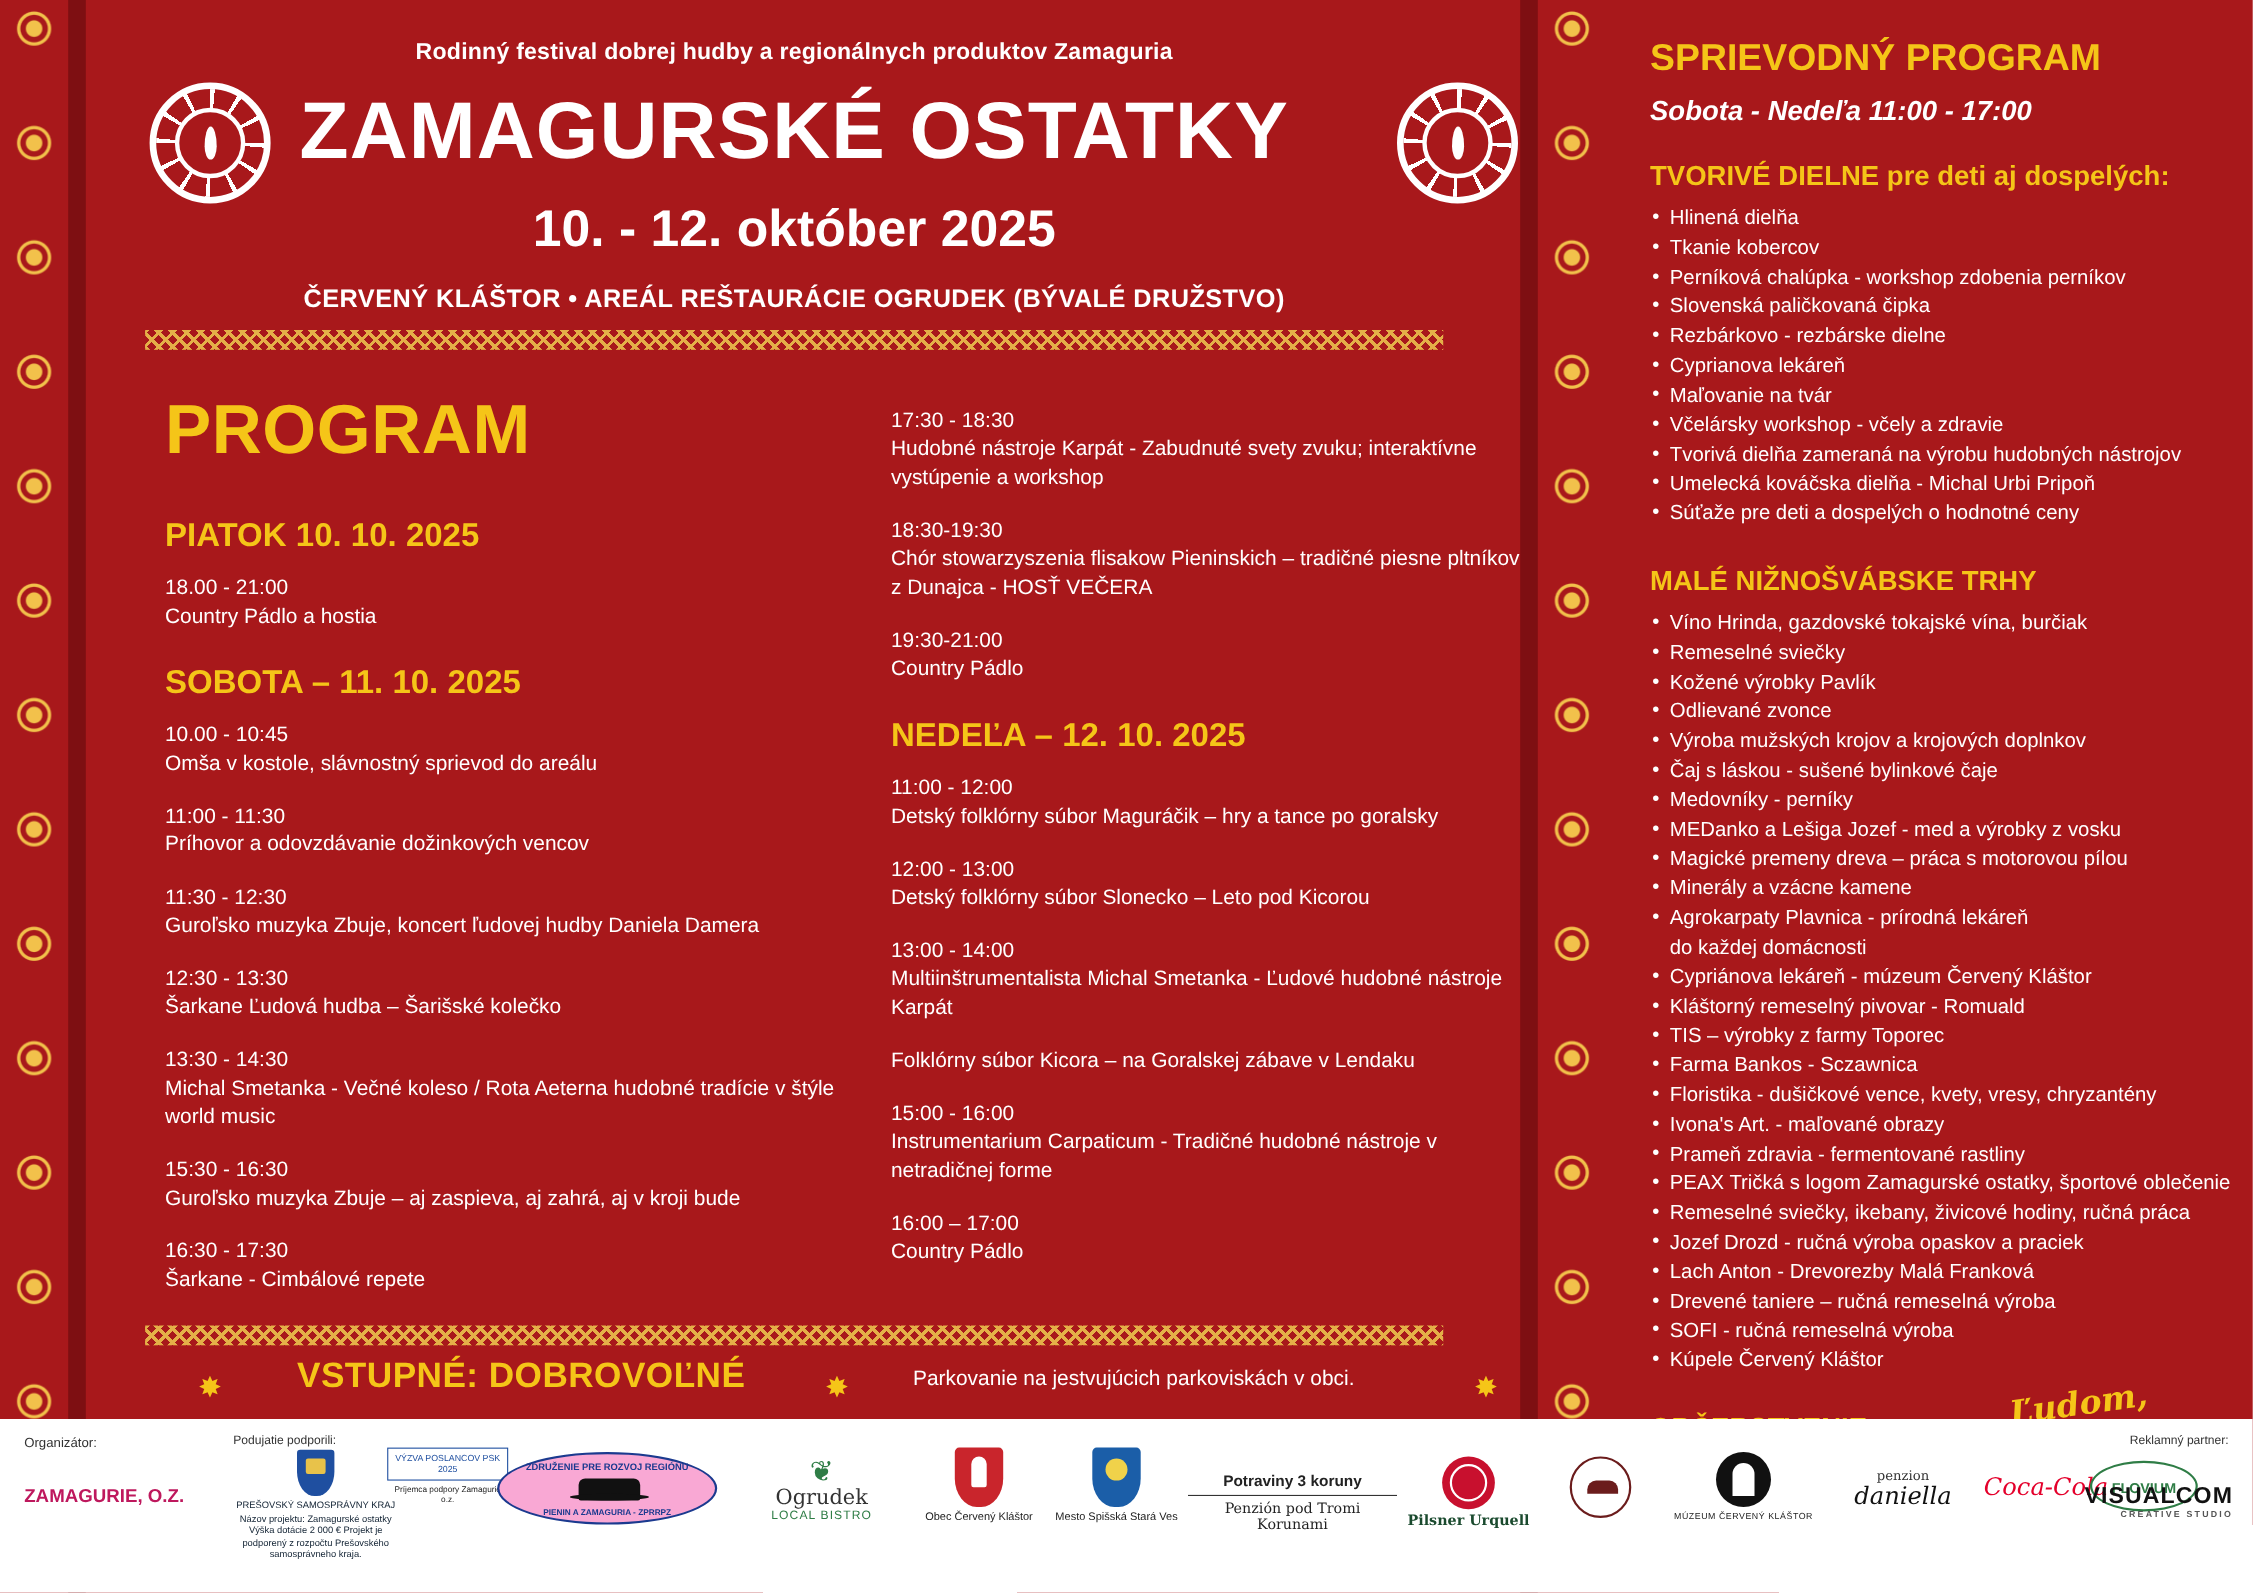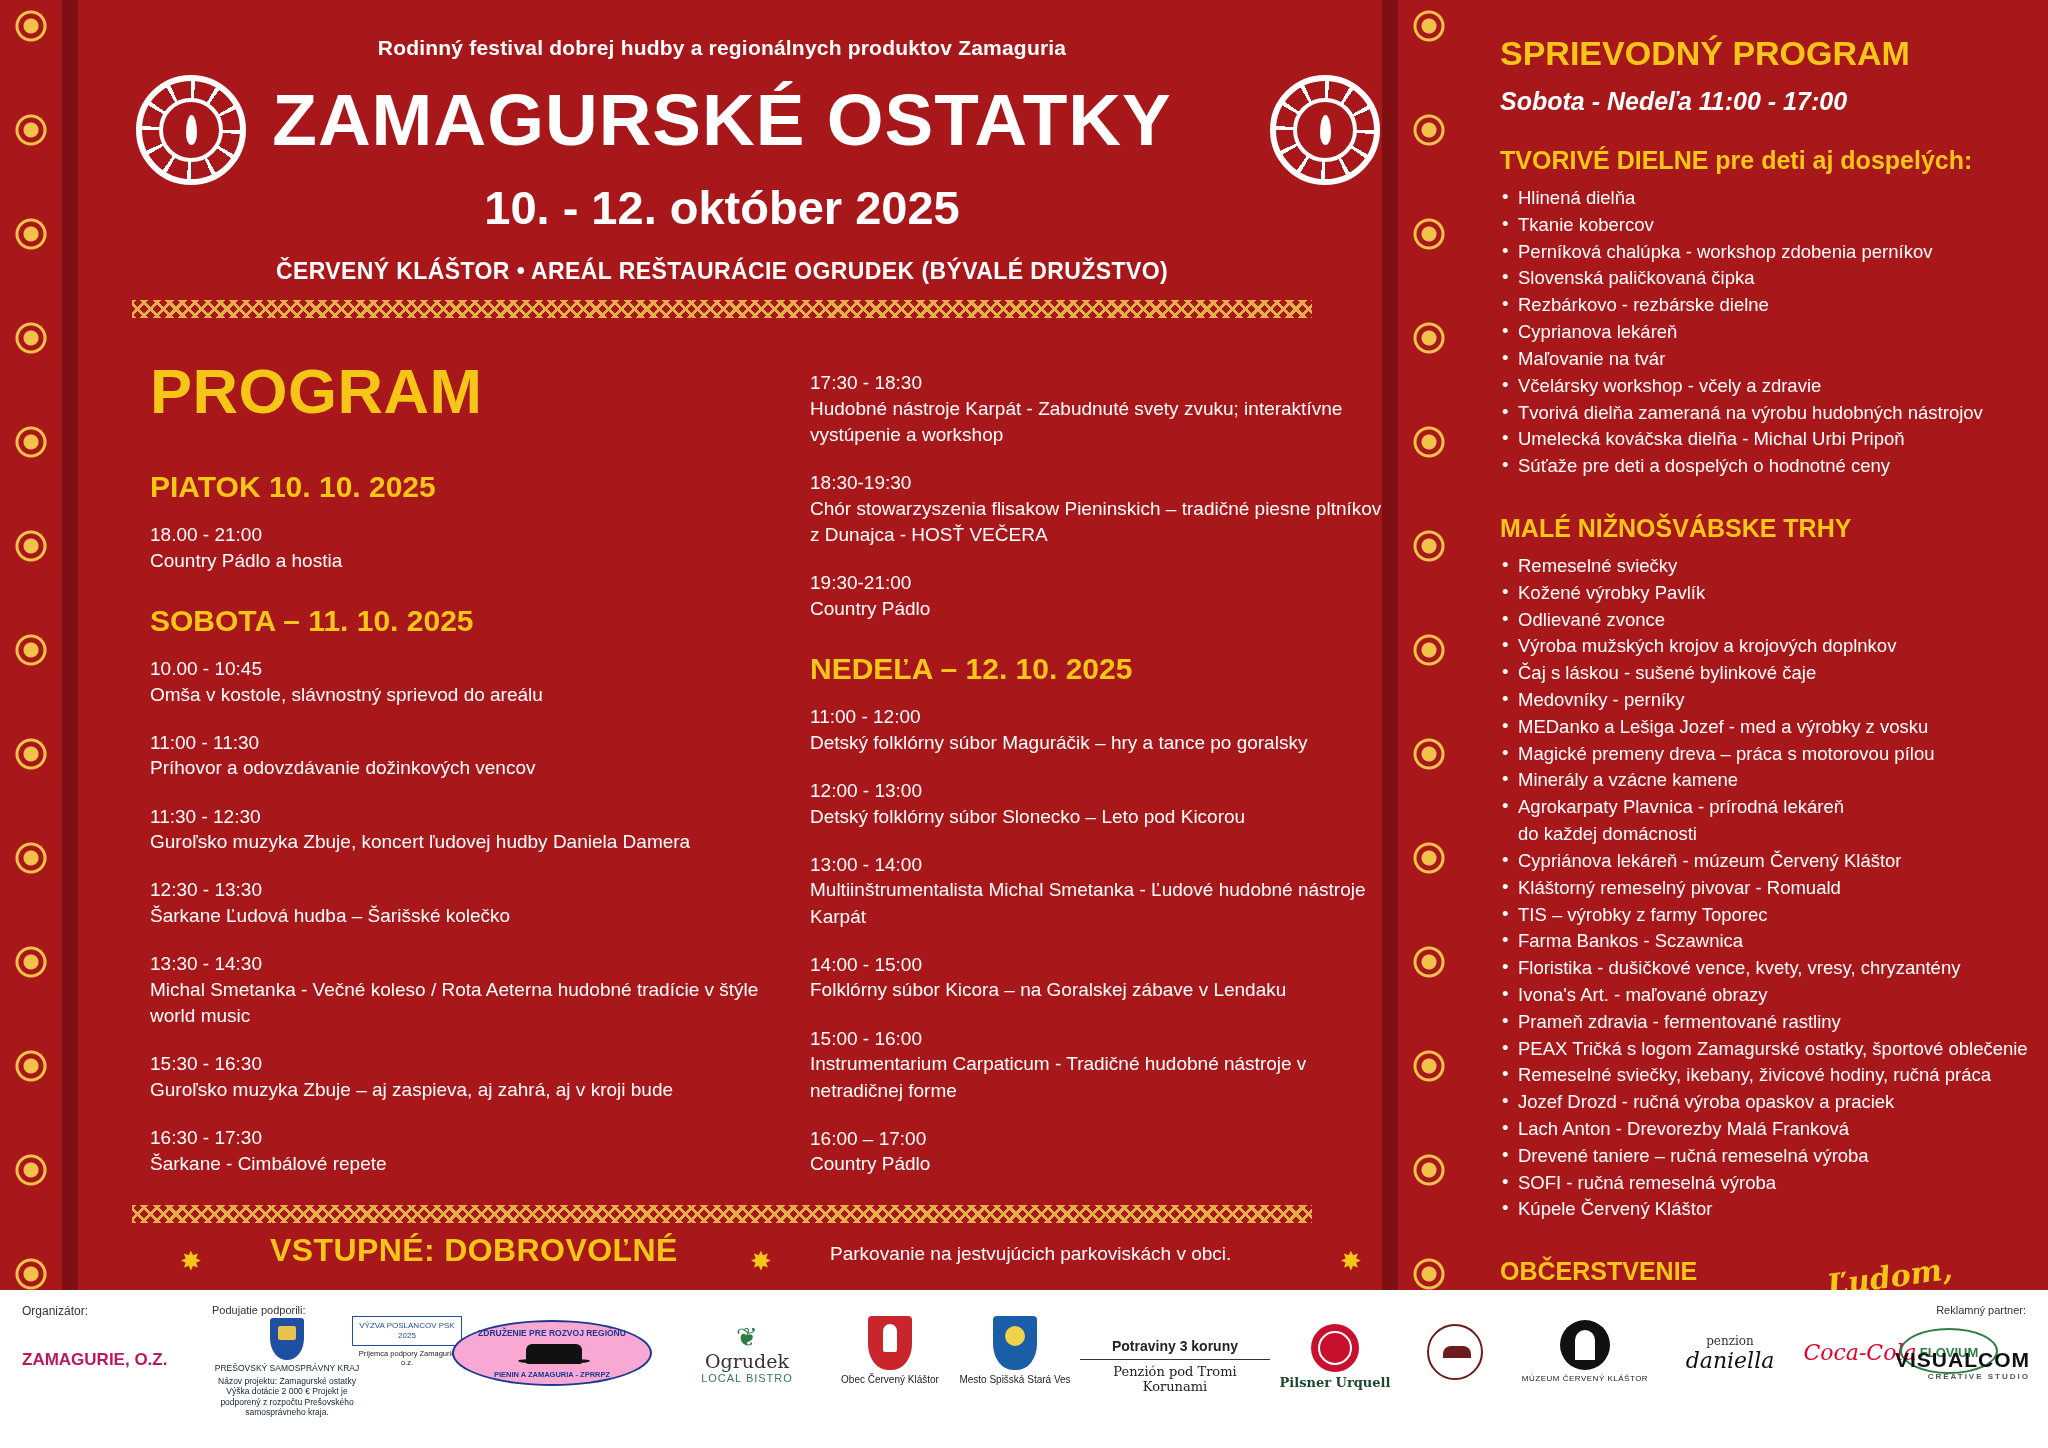--- a/index.html
+++ b/index.html
@@ -284,21 +284,20 @@
     </div>
     <div class="slot">
       <div class="time">12:00 - 13:00</div>
       <div class="desc">Detský folklórny súbor Slonecko – Leto pod Kicorou</div>
     </div>
     <div class="slot">
       <div class="time">13:00 - 14:00</div>
       <div class="desc">Multiinštrumentalista Michal Smetanka - Ľudové hudobné nástroje Karpát</div>
     </div>
     <div class="slot">
-      <div class="time">14:00 - 15:00</div>
       <div class="desc">Folklórny súbor Kicora – na Goralskej zábave v Lendaku</div>
     </div>
     <div class="slot">
       <div class="time">15:00 - 16:00</div>
       <div class="desc">Instrumentarium Carpaticum - Tradičné hudobné nástroje v netradičnej forme</div>
     </div>
     <div class="slot">
       <div class="time">16:00 – 17:00</div>
       <div class="desc">Country Pádlo</div>
     </div>
@@ -325,20 +324,21 @@
       <li>Cyprianova lekáreň</li>
       <li>Maľovanie na tvár</li>
       <li>Včelársky workshop - včely a zdravie</li>
       <li>Tvorivá dielňa zameraná na výrobu hudobných nástrojov</li>
       <li>Umelecká kováčska dielňa  - Michal Urbi Pripoň</li>
       <li>Súťaže pre deti a dospelých o hodnotné ceny</li>
     </ul>
 
     <div class="rp-h2 space">MALÉ NIŽNOŠVÁBSKE TRHY</div>
     <ul class="rp-list">
+      <li>Víno Hrinda, gazdovské tokajské vína, burčiak</li>
       <li>Remeselné sviečky</li>
       <li>Kožené výrobky Pavlík</li>
       <li>Odlievané zvonce</li>
       <li>Výroba mužských krojov a krojových doplnkov</li>
       <li>Čaj s láskou - sušené bylinkové čaje</li>
       <li>Medovníky - perníky</li>
       <li>MEDanko a Lešiga Jozef - med a výrobky z vosku</li>
       <li>Magické premeny dreva – práca s motorovou pílou</li>
       <li>Minerály a vzácne kamene</li>
       <li>Agrokarpaty Plavnica - prírodná lekáreň</li>

